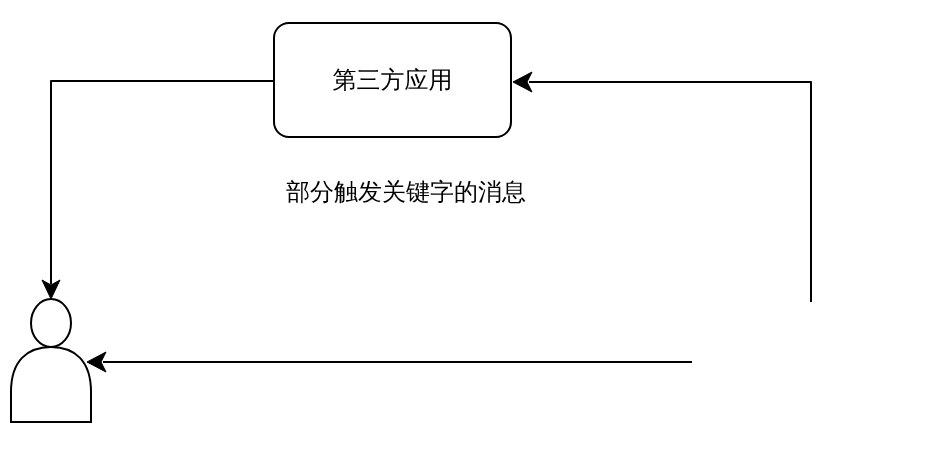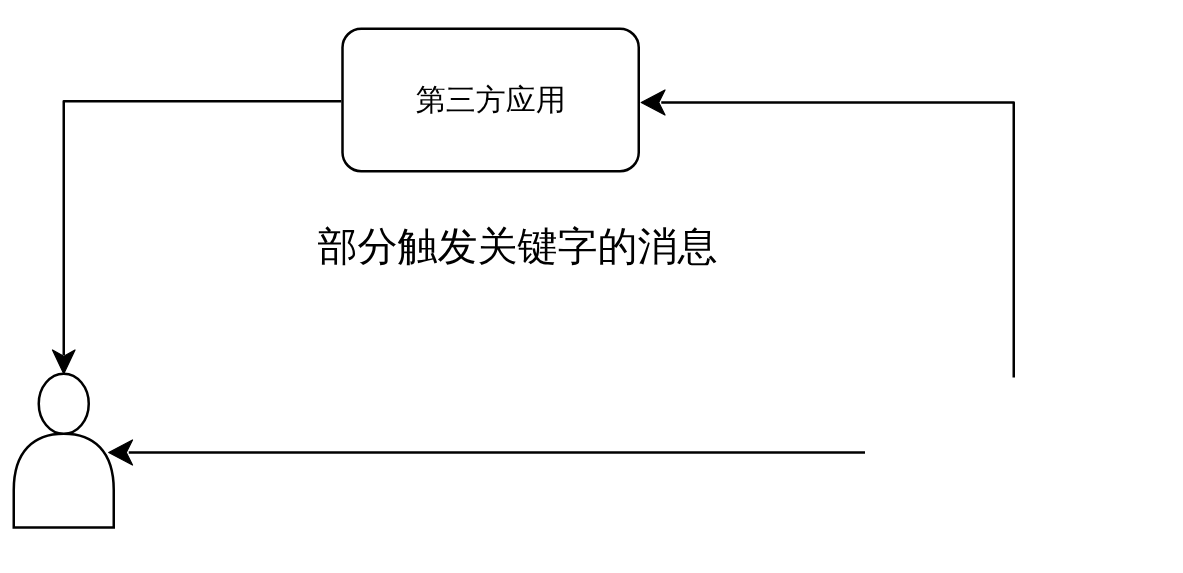--- a/index.html
+++ b/index.html
@@ -62,21 +62,21 @@
     left: 692px;
     top: 302px;
     width: 237px;
     height: 119px;
   }
   .edge-label {
     position: absolute;
     left: 254px;
     top: 176px;
     width: 272px;
-    font-size: 32px;
+    font-size: 24px;
     color: #000000;
     text-align: right;
     white-space: nowrap;
   }
 </style>
 </head>
 <body>
 
 <div class="canvas">
 

